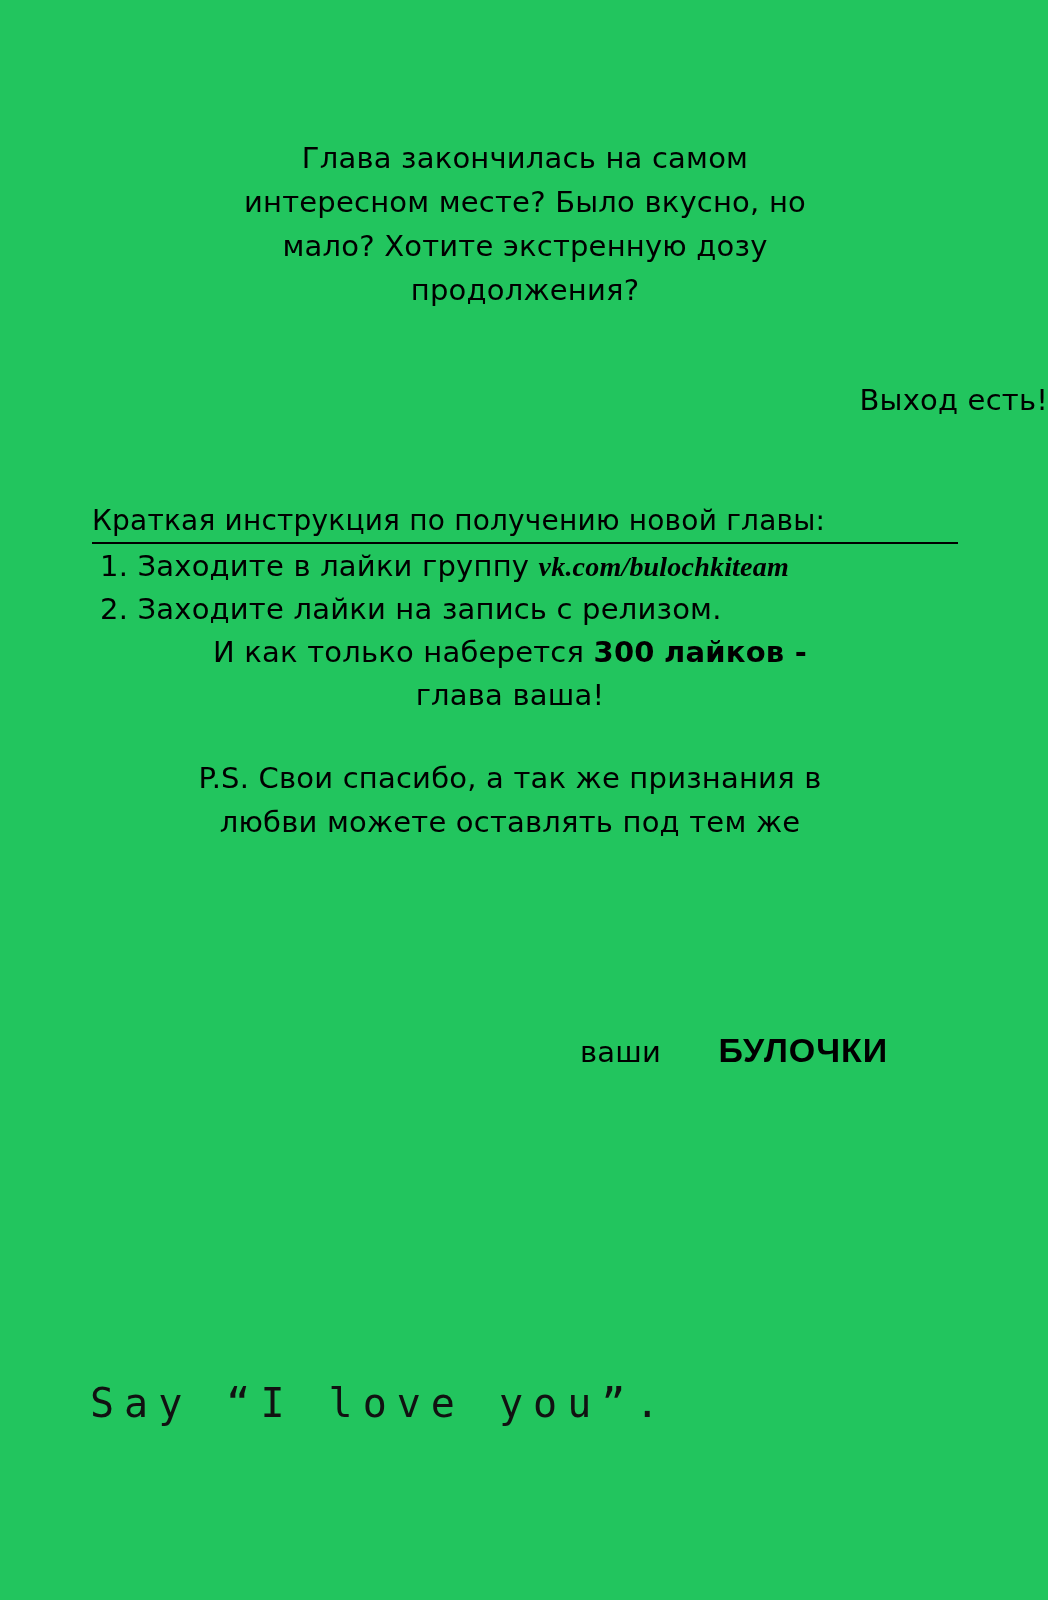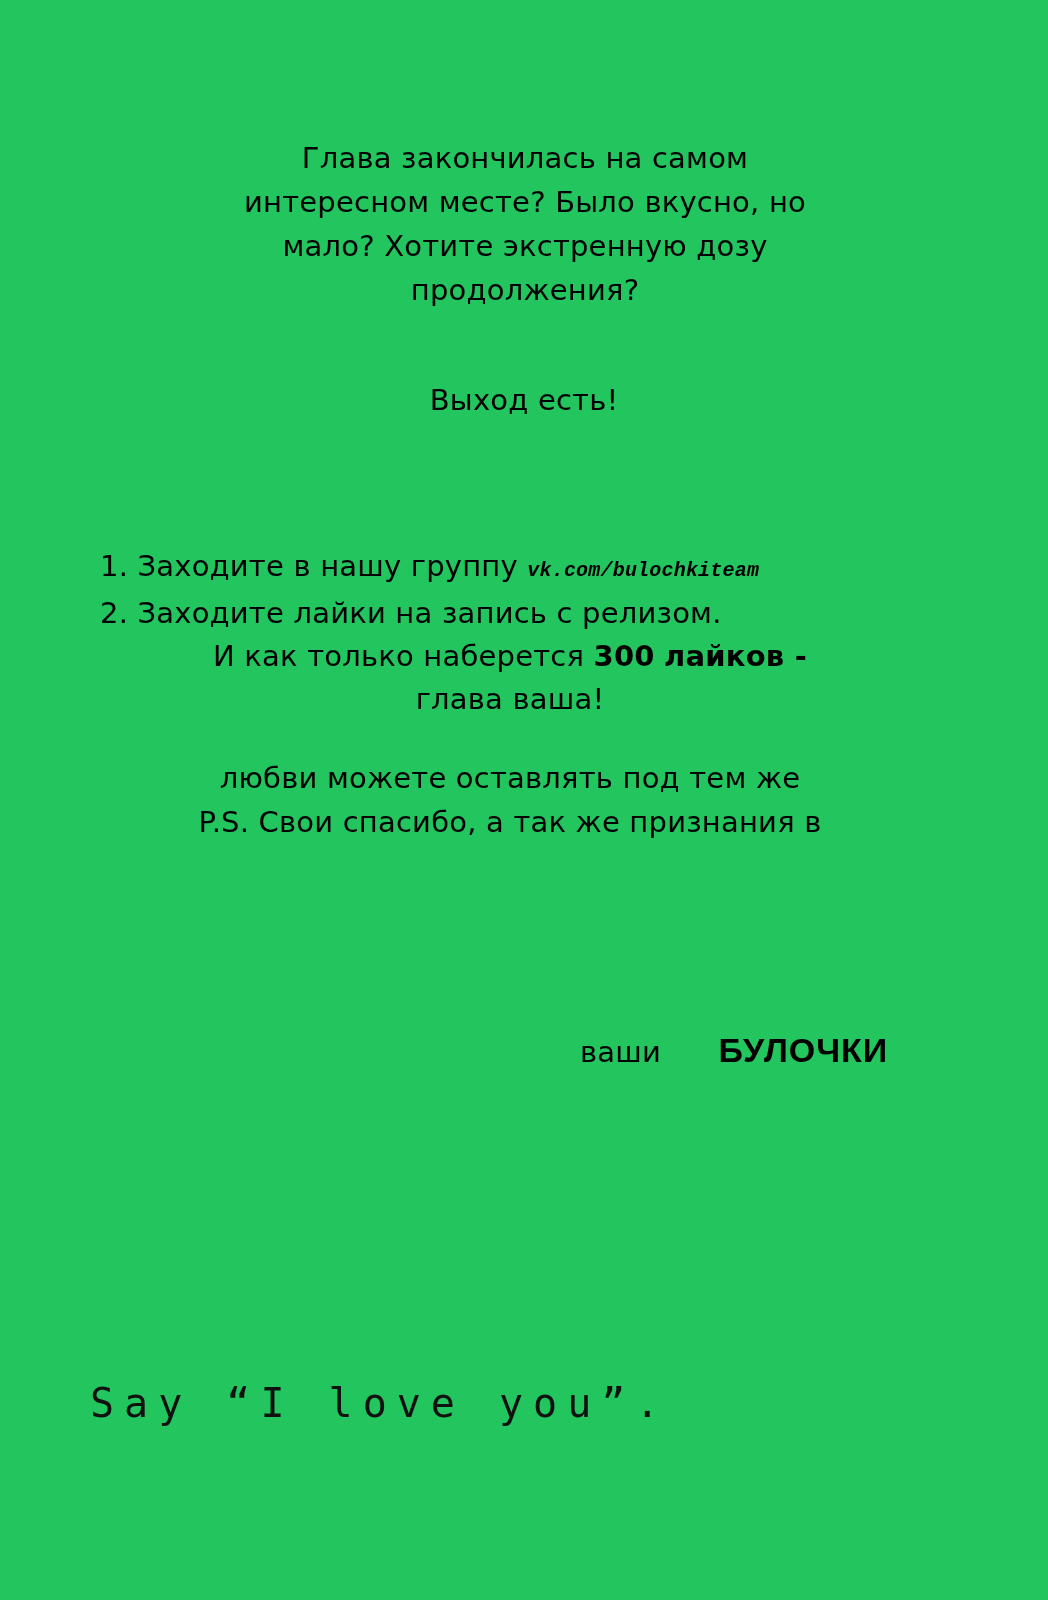--- a/index.html
+++ b/index.html
@@ -1,26 +1,26 @@
 <!DOCTYPE html>
 <html><head>
   <meta charset="utf-8">
   <style>
     html, body { margin: 0; padding: 0; background: #ffffff; }
     body { width: 1048px; height: 1600px; position: relative; overflow: hidden; color: #000; }
     .page { position: absolute; left: 0; top: 0; width: 1048px; height: 1600px; background: #22c55e; }
     .hand { font-family: "DejaVu Sans", sans-serif; font-size: 29px; line-height: 44px; letter-spacing: 0.2px; }
     .intro { position: absolute; left: 150px; width: 750px; top: 136px; text-align: center; }
-    .exit { position: absolute; left: 0; width: 1048px; top: 378px; text-align: center; }
+    .exit { position: absolute; left: 0; width: 1048px; top: 378px; text-align: right; }
     .instr-title { position: absolute; left: 92px; width: 866px; top: 500px; text-align: left;
                    border-bottom: 2px solid #000; line-height: 42px; white-space: nowrap; font-size: 28px; }
     .steps { position: absolute; left: 100px; width: 850px; top: 545px; }
     .step { white-space: nowrap; line-height: 43px; }
     .step .num { display: inline-block; }
-    .link { font-family: Liberation Mono, monospace; font-weight: bold; font-style: italic; font-size: 20px; }
+    .link { font-family: Liberation Serif, serif; font-weight: bold; font-style: italic; font-size: 28px; }
     .step-cont { text-align: center; line-height: 43px; width: 700px; margin-left: 60px; }
     .bold { font-weight: bold; }
     .ps { position: absolute; left: 130px; width: 760px; top: 756px; text-align: center; }
     .sign { position: absolute; left: 580px; width: 320px; top: 1027px; }
     .sign-1 { padding-left: 58px; line-height: 46px; }
     .sign-2 { line-height: 46px; }
     .brand { font-family: "Liberation Sans", sans-serif; font-weight: bold; font-size: 34px; letter-spacing: 1px; margin-left: 48px; }
     .footer { position: absolute; left: 90px; top: 1380px; font-family: "DejaVu Sans Mono", monospace;
               font-size: 40px; letter-spacing: 10px; color: #111; }
   </style>
@@ -31,42 +31,43 @@
 
   <div class="intro hand">
     <div>Глава закончилась на самом</div>
     <div>интересном месте? Было вкусно, но</div>
     <div>мало? Хотите экстренную дозу</div>
     <div>продолжения?</div>
   </div>
 
   <div class="exit hand">Выход есть!</div>
 
+  <div class="instr-title hand">Краткая инструкция по получению новой главы:</div>
 
   <div class="steps hand">
     <div class="step">
       <span class="num">1.</span>
-      <span>Заходите в нашу группу</span>
+      <span>Заходите в лайки группу</span>
       <span class="link">vk.com/bulochkiteam</span>
     </div>
     <div class="step">
       <span class="num">2.</span>
       <span>Заходите лайки на запись с релизом.</span>
     </div>
     <div class="step-cont">
       <span>И как только наберется</span>
       <span class="bold">300</span>
       <span class="bold">лайков -</span>
     </div>
     <div class="step-cont">глава ваша!</div>
   </div>
 
   <div class="ps hand">
+    <div>P.S. Свои спасибо, а так же признания в</div>
     <div>любви можете оставлять под тем же</div>
-    <div>P.S. Свои спасибо, а так же признания в</div>
   </div>
 
   <div class="sign hand">
     <div class="sign-2">
       <span>ваши</span>
       <span class="brand">БУЛОЧКИ</span>
     </div>
   </div>
 
   <div class="footer">Say “I love you”.</div>

